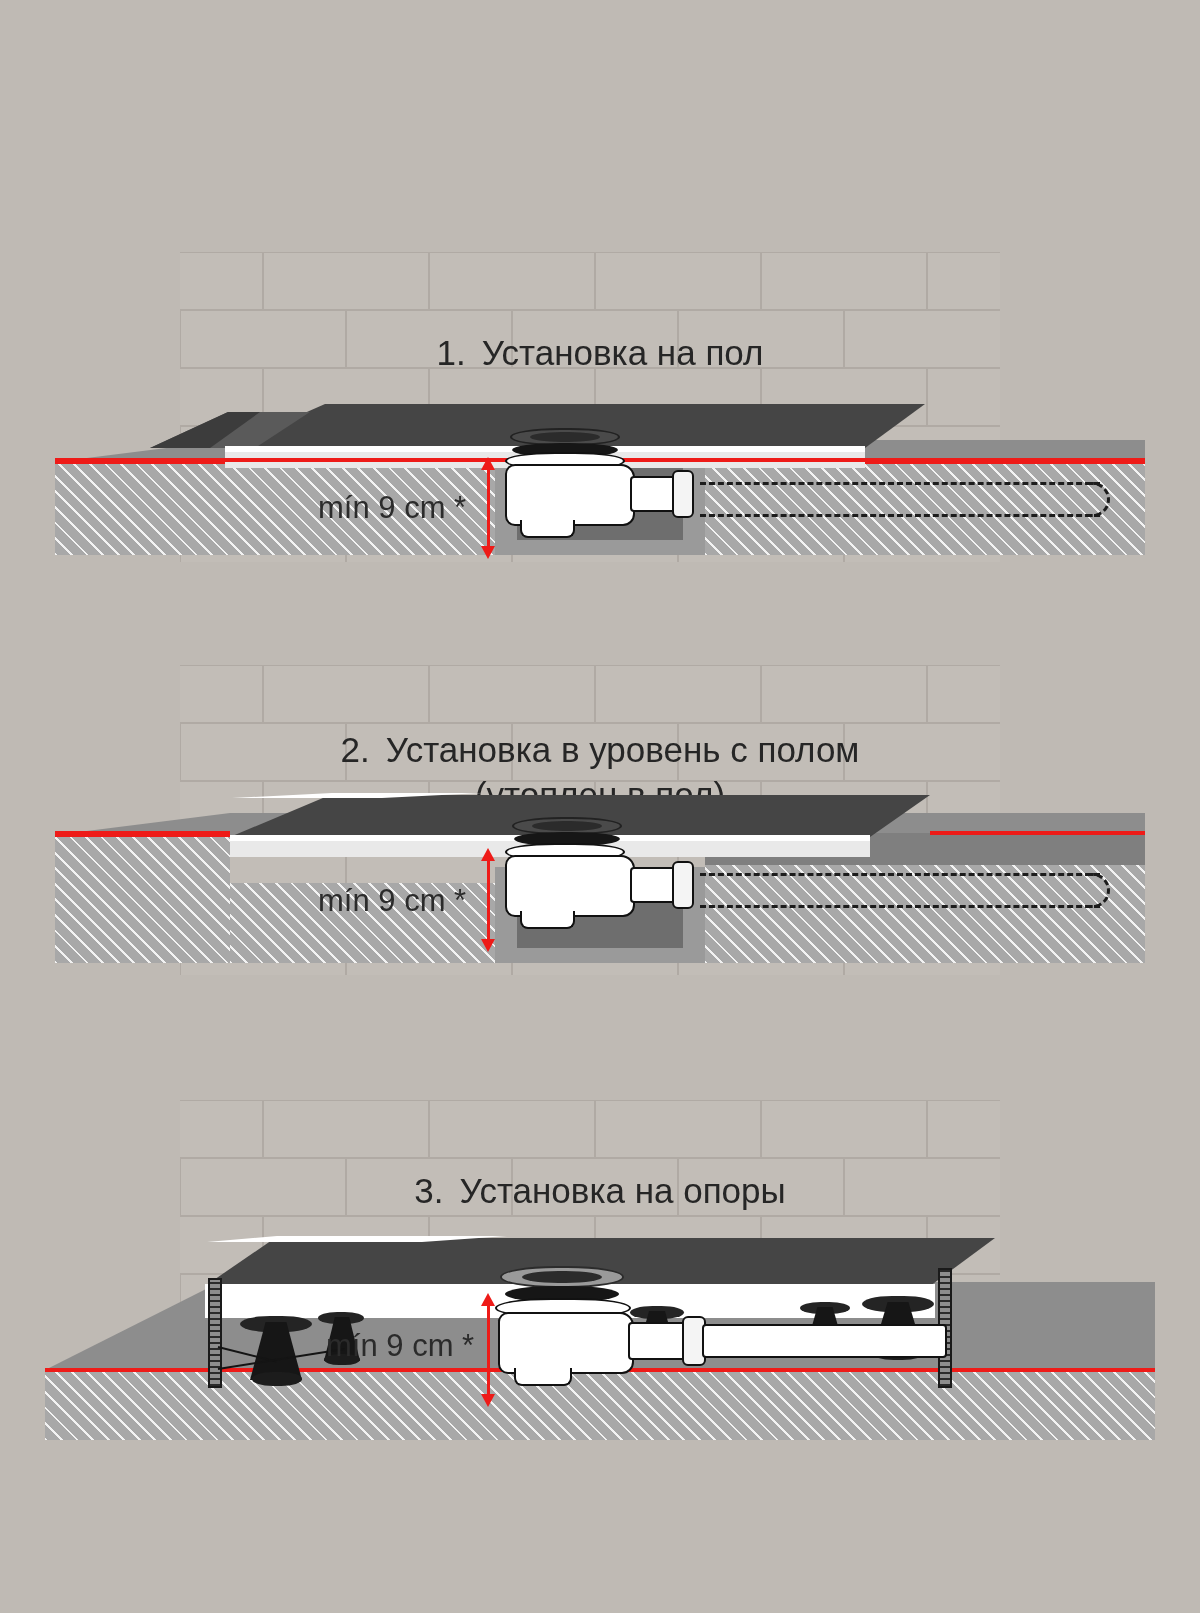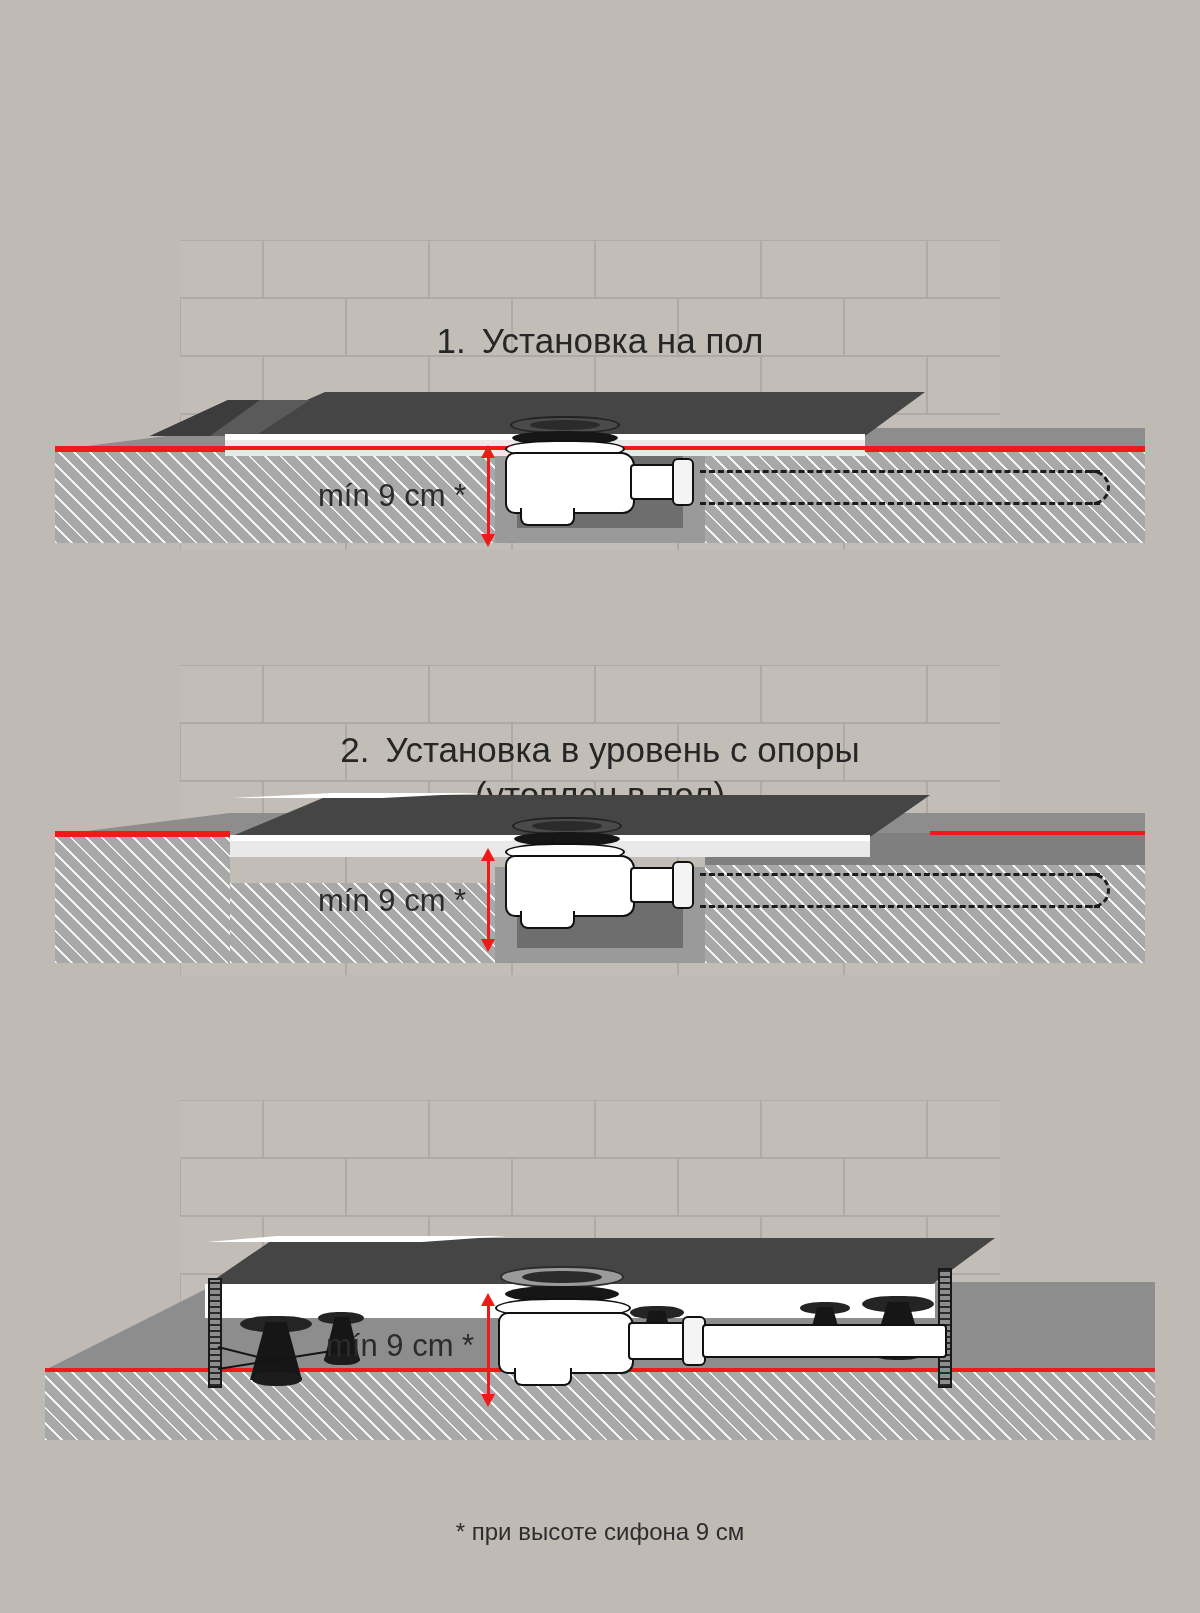--- a/index.html
+++ b/index.html
@@ -17,21 +17,21 @@
   .title {
     position:absolute; left:0; top:95px; width:1200px;
     text-align:center;
     font-size:52px; font-weight:bold; letter-spacing:0.5px;
     color:#2b2b2b; line-height:1.15;
   }
   .title .l2 { display:block; }
 
   
   .section { position:absolute; left:0; width:1200px; }
-  #sec1 { top:240px; height:310px; }
+  #sec1 { top:252px; height:310px; }
   #sec2 { top:665px; height:310px; }
   #sec3 { top:1100px; height:320px; }
 
   
   .wall {
     position:absolute; left:180px; top:0; width:820px; height:100%;
     overflow:hidden;
   }
   .tile {
     position:absolute;
@@ -287,21 +287,21 @@
         <div class="tile" style="left: 581px; top: 232px; width: 166px; height: 58px;"></div>
         <div class="tile" style="left: 747px; top: 232px; width: 166px; height: 58px;"></div>
         <div class="tile" style="left: 0px; top: 290px; width: 166px; height: 58px;"></div>
         <div class="tile" style="left: 166px; top: 290px; width: 166px; height: 58px;"></div>
         <div class="tile" style="left: 332px; top: 290px; width: 166px; height: 58px;"></div>
         <div class="tile" style="left: 498px; top: 290px; width: 166px; height: 58px;"></div>
         <div class="tile" style="left: 664px; top: 290px; width: 166px; height: 58px;"></div>
       </div>
 
     <div class="step">
-      <span class="num">2.</span><span>Установка в уровень с опоры
+      <span class="num">2.</span><span>Установка в уровень с полом
 (утоплен в пол)</span>
     </div>
 
     <div class="floor-top" style="left:55px; top:148px; width:1090px; height:22px;
          clip-path:polygon(0 100%, 175px 0, 1090px 0, 1090px 100%);"></div>
 
     <div class="floor" style="left:55px; top:168px; width:175px; height:130px;"></div>
 
     <div class="floor" style="left:230px; top:218px; width:265px; height:80px; border-top:none;"></div>
     <div class="floor" style="left:705px; top:198px; width:440px; height:100px; border-top:none;"></div>
@@ -372,20 +372,23 @@
         <div class="tile" style="left: 415px; top: 232px; width: 166px; height: 58px;"></div>
         <div class="tile" style="left: 581px; top: 232px; width: 166px; height: 58px;"></div>
         <div class="tile" style="left: 747px; top: 232px; width: 166px; height: 58px;"></div>
         <div class="tile" style="left: 0px; top: 290px; width: 166px; height: 58px;"></div>
         <div class="tile" style="left: 166px; top: 290px; width: 166px; height: 58px;"></div>
         <div class="tile" style="left: 332px; top: 290px; width: 166px; height: 58px;"></div>
         <div class="tile" style="left: 498px; top: 290px; width: 166px; height: 58px;"></div>
         <div class="tile" style="left: 664px; top: 290px; width: 166px; height: 58px;"></div>
       </div>
 
+    <div class="step">
+      <span class="num">3.</span><span>Установка на опоры</span>
+    </div>
 
     <div class="floor-top" style="left:45px; top:182px; width:1110px; height:88px;
          clip-path:polygon(0 100%, 175px 0, 1110px 0, 1110px 100%);"></div>
     <div class="floor" style="left:45px; top:268px; width:1110px; height:72px;"></div>
 
     <div class="tray-top" style="left:205px; top:138px; width:790px; height:48px;
          clip-path:polygon(0 100%, 70px 0, 790px 0, 725px 100%);"></div>
     <div class="tray-edge-hi" style="left:207px; top:136px; width:300px; height:6px;
          clip-path:polygon(0 100%, 70px 0, 300px 0, 215px 100%);"></div>
 
@@ -439,14 +442,13 @@
     <div class="pipe" style="left:628px; top:222px; width:60px; height:38px;"></div>
     <div class="pipe-collar" style="left:682px; top:216px; width:24px; height:50px;"></div>
     <div class="pipe" style="left:702px; top:224px; width:245px; height:34px;"></div>
 
     <div class="dim-line" style="left:487px; top:202px; height:96px;"></div>
     <div class="dim-arrow up" style="left:481px; top:193px;"></div>
     <div class="dim-arrow down" style="left:481px; top:294px;"></div>
     <div class="dim-label" style="left:326px; top:228px;">mín 9 cm *</div>
   </div>
 
-  <div class="footnote">* при высоте сифона 9 см</div>
 </div>
 
 </body></html>

